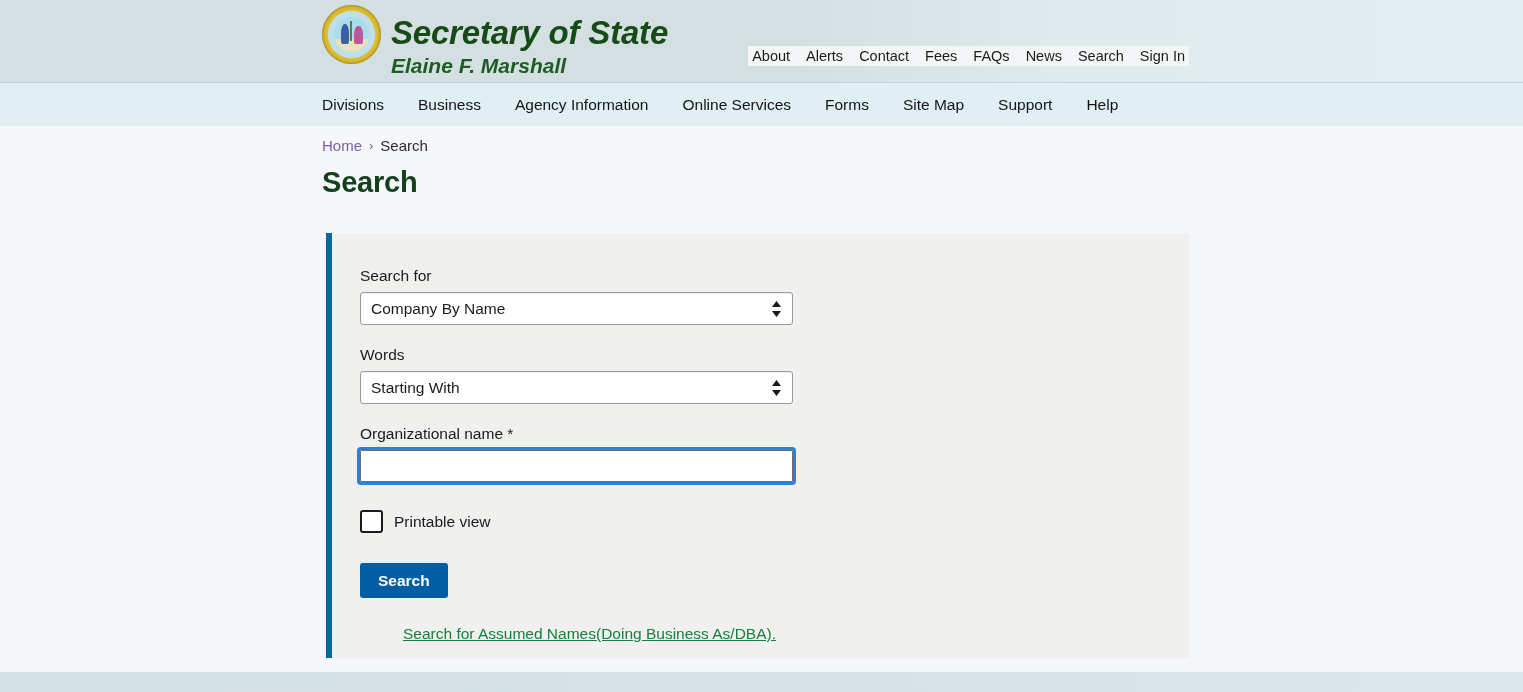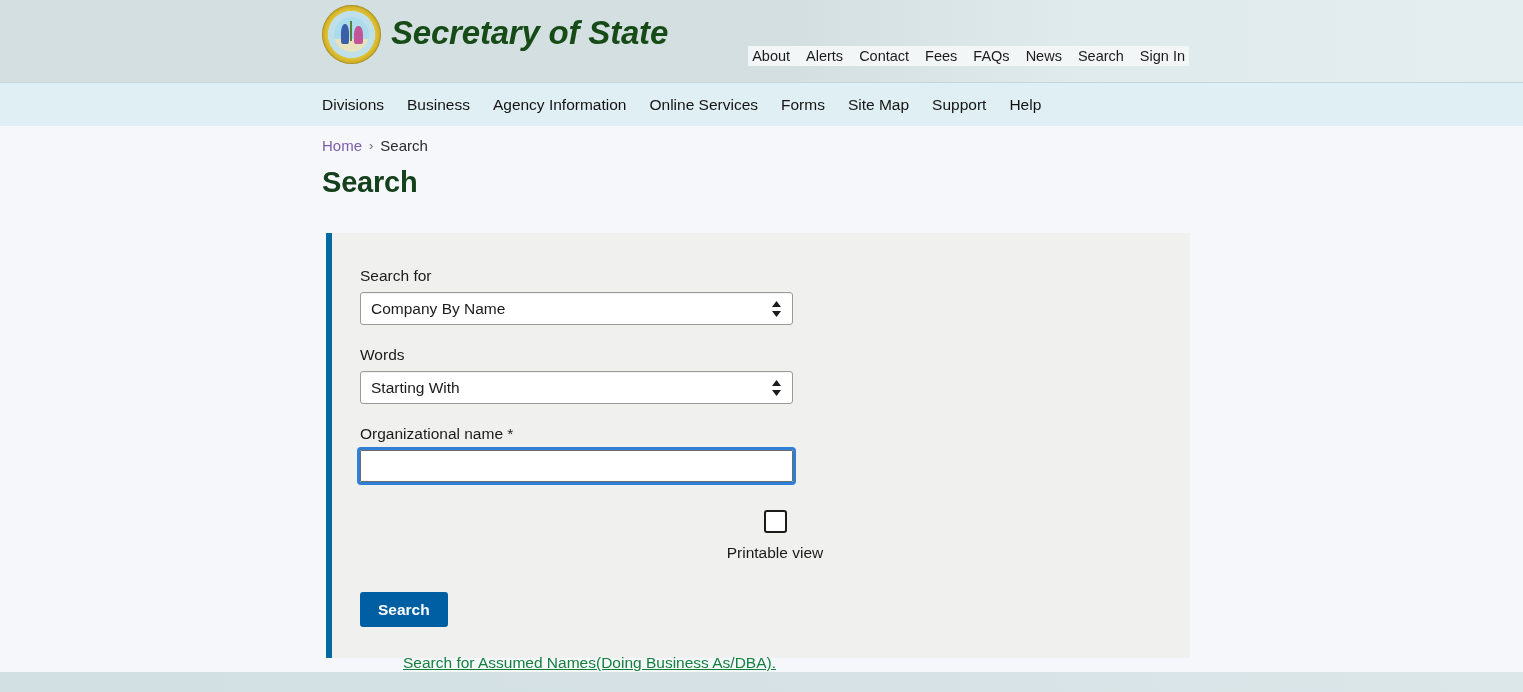--- a/index.html
+++ b/index.html
@@ -114,21 +114,21 @@
     border-top: 1px solid #c3d6dd;
     box-shadow: 0 2px 3px -1px rgba(0,0,0,.18);
   }
   .mainnav-inner {
     position: absolute;
     left: 322px;
     top: 0;
     height: 44px;
     display: flex;
     align-items: center;
-    gap: 23px;
+    gap: 34px;
   }
   .mainnav-inner a {
     font-size: 15.5px;
     color: #141414;
     text-decoration: none;
     white-space: nowrap;
   }
 
   
   .content {
@@ -222,21 +222,20 @@
     font-family: "Liberation Sans", sans-serif;
     color: #1b1b1b;
   }
 
   .check-row {
     display: flex;
     align-items: center;
     gap: 11px;
     margin-top: 12px;
     margin-bottom: 30px;
-    flex-direction: column;
   }
   .checkbox {
     width: 23px; height: 23px;
     background: #ffffff;
     border: 2px solid #1b1b1b;
     border-radius: 3px;
     flex: 0 0 23px;
   }
   .check-label { font-size: 15.5px; color: #1b1b1b; }
 
@@ -284,20 +283,21 @@
     <div class="seal">
       <div class="inner">
         <div class="ground"></div>
         <div class="pole"></div>
         <div class="fig-a"></div>
         <div class="fig-b"></div>
       </div>
     </div>
     <div class="brand-text">
       <div class="brand-title">Secretary of State</div>
+      <div class="brand-sub">Elaine F. Marshall</div>
     </div>
   </div>
 
   <div class="utility-nav">
     <a href="#">About</a>
     <a href="#">Alerts</a>
     <a href="#">Contact</a>
     <a href="#">Fees</a>
     <a href="#">FAQs</a>
     <a href="#">News</a>

